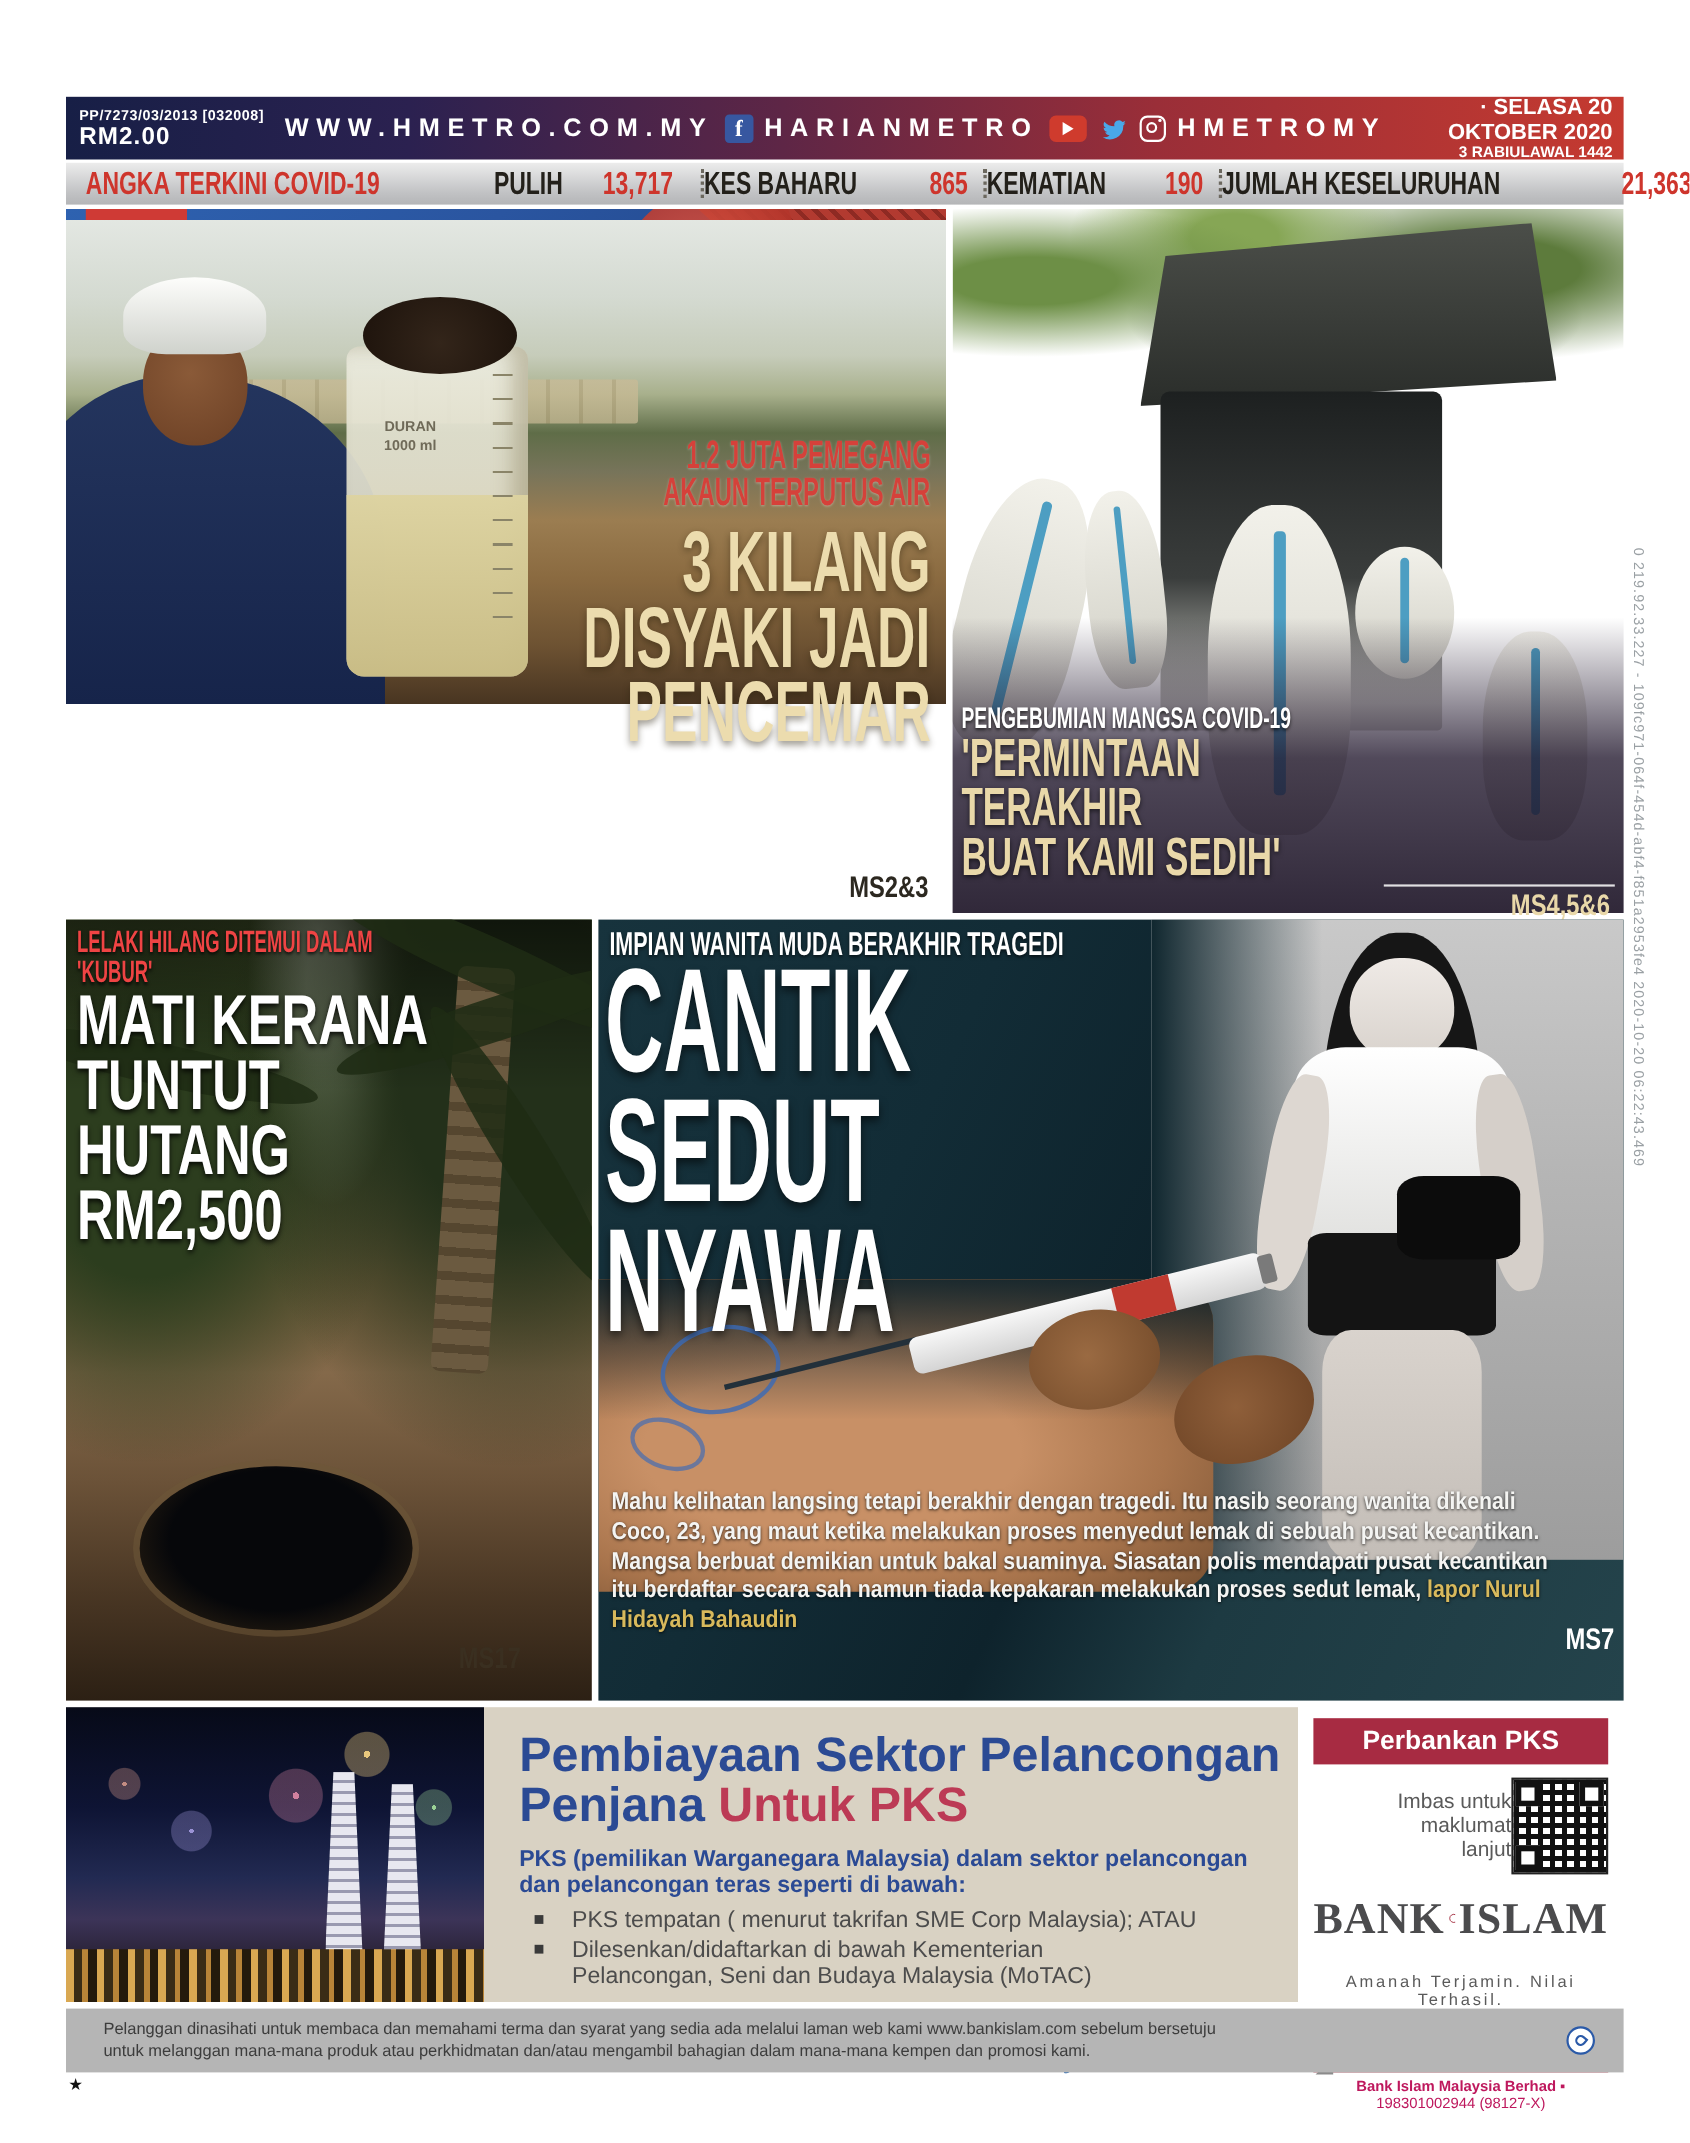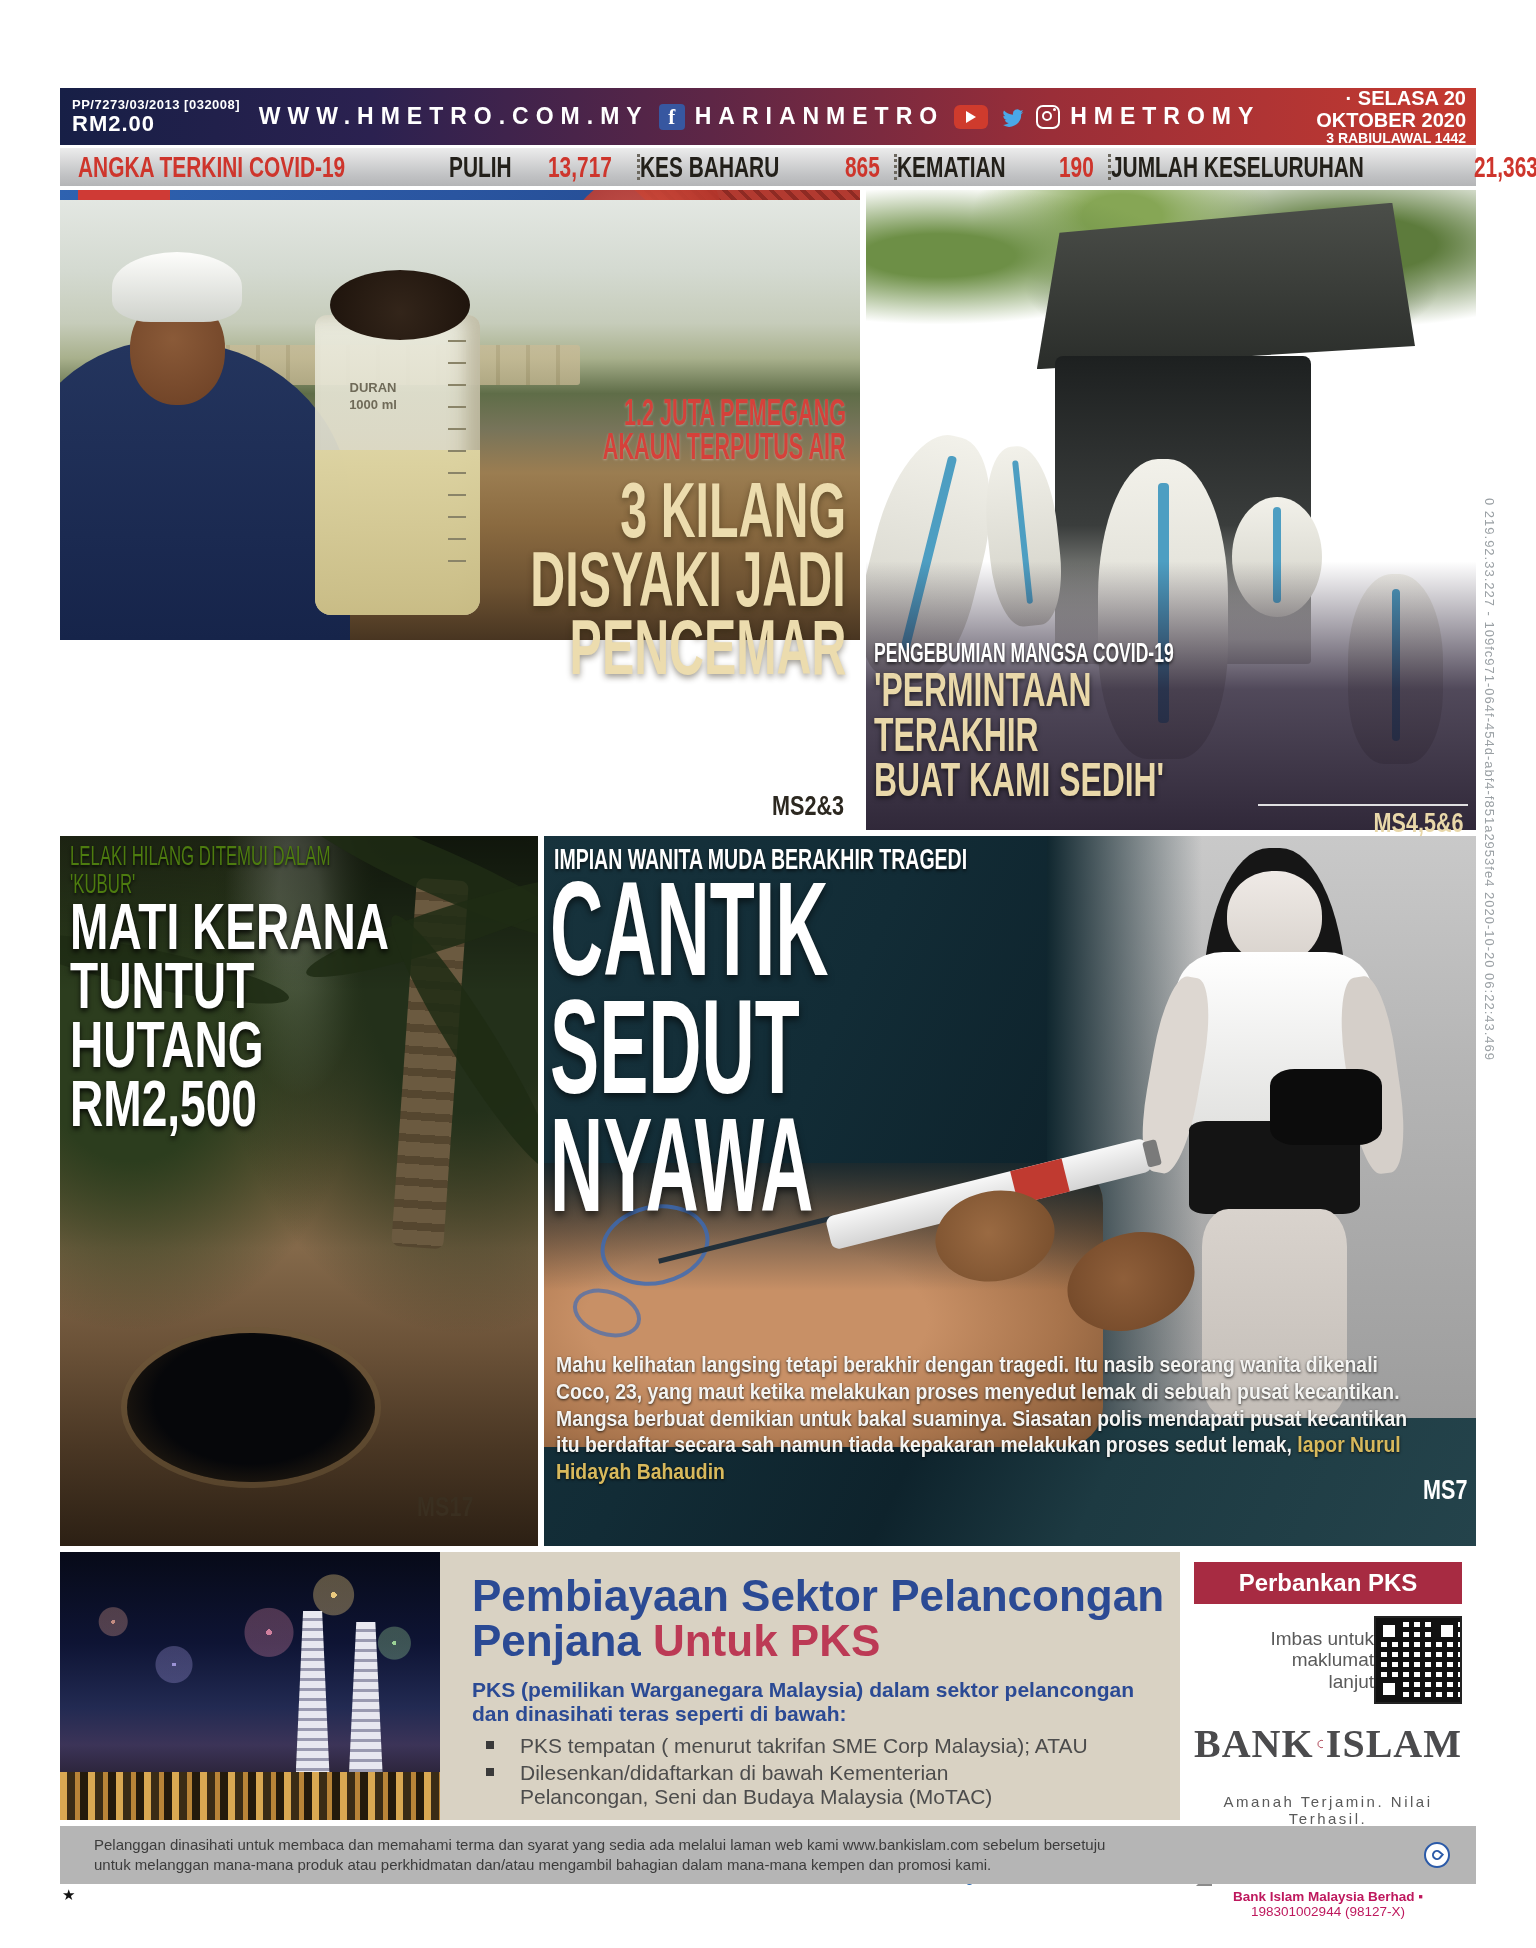--- a/index.html
+++ b/index.html
@@ -155,21 +155,21 @@
   .headline-cream-r{position:absolute;right:14px;top:86px;text-align:right;color:#ecdcae;font-weight:bold;
     font-size:78px;line-height:.88;text-shadow:0 3px 8px rgba(40,30,10,.45);}
   .pageref{font-weight:bold;font-size:27px;}
   .water-ref{position:absolute;right:16px;bottom:8px;color:#2c2820;}
   .burial-text{position:absolute;left:874px;top:640px;width:594px;}
   .kicker-white{color:#fff;font-weight:bold;font-size:27px;line-height:1;text-shadow:0 2px 4px rgba(0,0,0,.7);}
   .headline-cream-l{color:#e9d8a9;font-weight:bold;font-size:49px;line-height:.92;text-shadow:0 2px 6px rgba(0,0,0,.6);}
   .burial-rule{margin:2px 0 2px auto;width:210px;height:2px;background:rgba(255,255,255,.85);}
   .burial-ref{text-align:right;color:#e9d8a9;padding-right:4px;}
   .grave-text{position:absolute;left:70px;top:842px;width:460px;}
-  .kicker-gold{color:#4d7c0f;font-weight:normal;font-size:28px;line-height:1;text-shadow:0 2px 4px rgba(0,0,0,.8);}
+  .kicker-gold{color:#ef4444;font-weight:bold;font-size:28px;line-height:1;text-shadow:0 2px 4px rgba(0,0,0,.8);}
   .headline-white{color:#fff;font-weight:bold;font-size:64px;line-height:.92;text-shadow:0 3px 6px rgba(0,0,0,.8);}
   .grave-ref2{position:absolute;left:488px;top:1492px;color:#3a2f20;}
   .main-kicker{position:absolute;left:10px;top:6px;color:#fff;font-weight:bold;font-size:30px;text-shadow:0 2px 4px rgba(0,0,0,.6);}
   .main-headline{position:absolute;left:6px;top:34px;color:#fff;font-weight:bold;font-size:134px;line-height:.88;
     text-shadow:0 4px 10px rgba(0,0,0,.55);}
   .main-body{position:absolute;left:12px;bottom:38px;width:104%;color:#f4f4f2;font-weight:bold;
     font-size:22px;line-height:1.22;transform:scaleX(.88);transform-origin:0 50%;text-shadow:0 1px 3px rgba(0,0,0,.8);}
   .byline{color:#d8b95c;}
   .main-ref{position:absolute;right:8px;bottom:40px;color:#fff;}
 
@@ -414,21 +414,21 @@
       <div class="tower t2" data-name="petronas-tower"></div>
       <div class="city" data-name="city-lights-strip"></div>
     </div>
     <div class="ad-copy" data-name="ad-copy-panel">
       <div class="ad-title" data-name="ad-title">
         <div data-name="ad-title-line">Pembiayaan Sektor Pelancongan</div>
         <div data-name="ad-title-line"><span data-name="ad-title-blue">Penjana </span><span class="red" data-name="ad-title-red">Untuk PKS</span></div>
       </div>
       <div class="ad-intro" data-name="ad-intro">
         <div data-name="ad-intro-line">PKS (pemilikan Warganegara Malaysia) dalam sektor pelancongan</div>
-        <div data-name="ad-intro-line">dan dinasihati teras seperti di bawah:</div>
+        <div data-name="ad-intro-line">dan pelancongan teras seperti di bawah:</div>
       </div>
       <div class="ad-bullets" data-name="ad-bullet-list">
         <div class="ad-bullet" data-name="list-item">
             <span class="dot" data-name="bullet-square-icon"></span>
             <span data-name="bullet-text">PKS tempatan ( menurut takrifan SME Corp Malaysia); ATAU</span>
           </div>
         <div class="ad-bullet" data-name="list-item">
             <span class="dot" data-name="bullet-square-icon"></span>
             <span data-name="bullet-text" style="max-width:560px;">Dilesenkan/didaftarkan di bawah Kementerian Pelancongan, Seni dan Budaya Malaysia (MoTAC)</span>
           </div>

